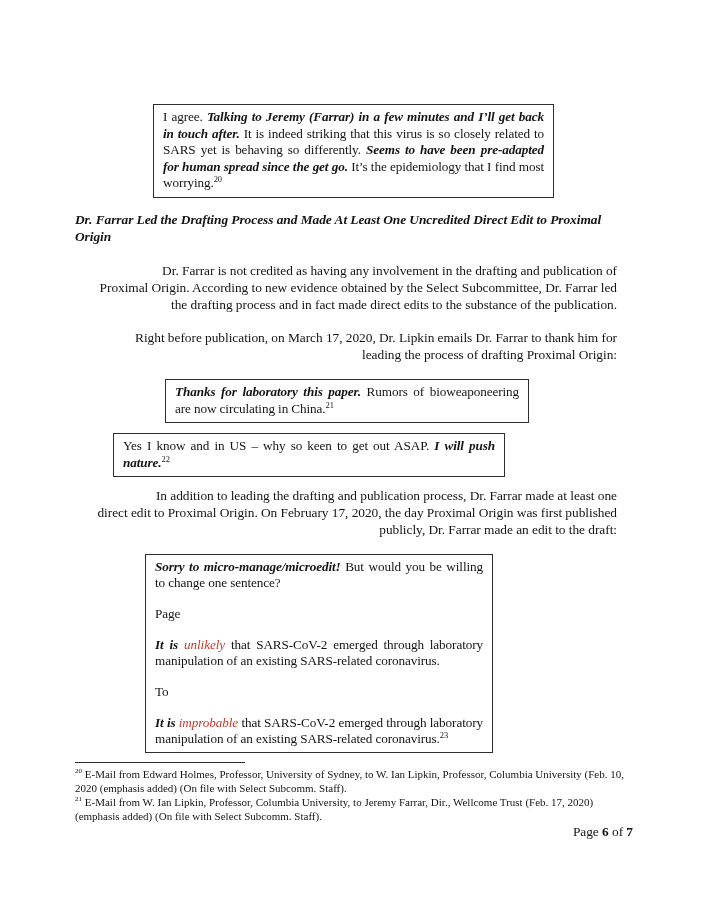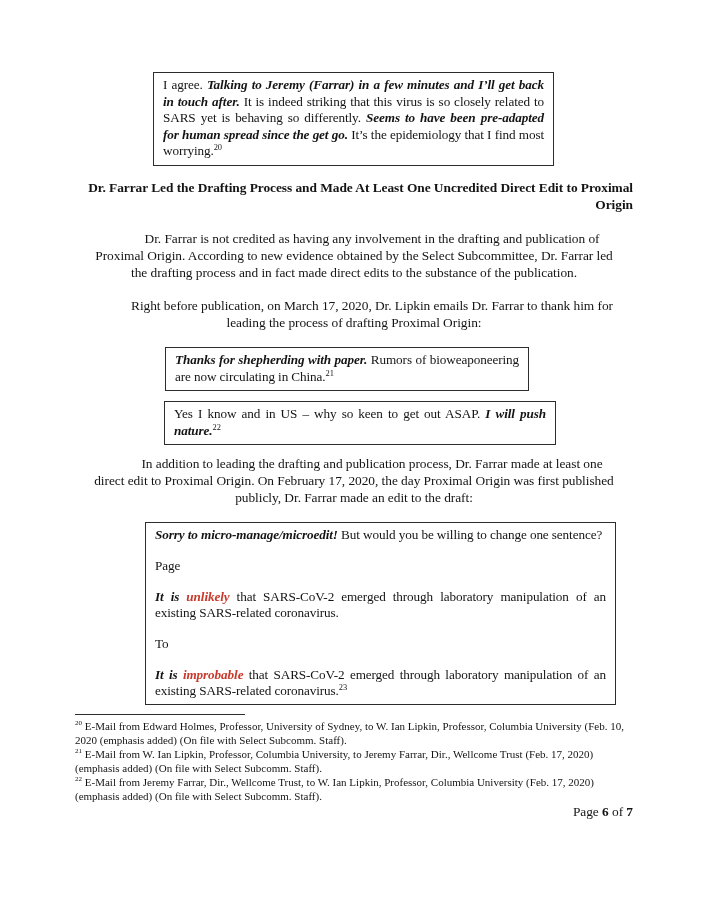--- a/index.html
+++ b/index.html
@@ -1,60 +1,61 @@
 <!DOCTYPE html>
 <html style="--em-red: #c8392b; --ink: #141414;"><head>
 <meta charset="utf-8">
 <style>
   :root { --em-red: #c8392b; --ink: #141414; }
   html, body { margin: 0; padding: 0; background: #ffffff; }
   body { width: 705px; height: 920px; overflow: hidden; }
   .page {
     box-sizing: border-box;
     width: 705px; height: 920px;
-    padding: 72px 72px 0 75px;
+    padding: 104px 72px 0 75px;
     font-family: "Liberation Serif", serif;
     font-size: 13.4px;
     line-height: 17px;
     color: var(--ink);
     letter-spacing: -0.05px;
   }
   sup { font-size: 0.64em; line-height: 0; vertical-align: super; }
   .sg-bi { font-weight: bold; font-style: italic; }
   .sg-i  { font-style: italic; }
   .sg-b  { font-weight: bold; }
-  .sg-redbi { font-weight: bold; font-style: italic; color: var(--em-red); }
+  .sg-redbi { font-weight: normal; font-style: italic; color: var(--em-red); }
 
   .quote-box {
     box-sizing: border-box;
     border: 1.4px solid #2d2d2d;
     padding: 4px 9px 5px 9px;
     text-align: justify;
     font-size: 13.2px;
     line-height: 16.6px;
     letter-spacing: -0.1px;
   }
   .quote-box p { margin: 0; }
   .q1 { width: 401px; margin-left: 78px; }
   .q2 { width: 364px; margin-left: 90px; margin-top: 9px; }
-  .q3 { width: 392px; margin-left: 89px; margin-top: 10px; }
-  .q4 { width: 471px; margin-left: 70px; margin-top: 9px; line-height: 16px; }
+  .q3 { width: 392px; margin-left: 38px; margin-top: 10px; }
+  .q4 { width: 348px; margin-left: 70px; margin-top: 9px; line-height: 16px; }
   .q4 p + p { margin-top: 15px; }
 
   .heading {
     margin: 13px 0 0 0;
     font-size: 13.4px;
     font-weight: bold;
+    font-style: italic;
     line-height: 17px;
-    text-align: right;
+    text-align: left;
   }
   .body-para {
     margin: 16px;
     text-indent: 36px;
-    text-align: center;
+    text-align: right;
   }
   .mt17 { margin-top: 17px; }
   .mt16 { margin-top: 16px; }
   .mt13 { margin-top: 13px; }
   .mt10 { margin-top: 10px; }
 
   .footnote-sep {
     margin-top: 9px;
     width: 170px;
     height: 0;
@@ -81,21 +82,21 @@
     <p><span>I agree. </span><span class="sg-bi">Talking to Jeremy (Farrar) in a few minutes and I’ll get back in touch after.</span><span> It is indeed striking that this virus is so closely related to SARS yet is behaving so differently. </span><span class="sg-bi">Seems to have been pre-adapted for human spread since the get go.</span><span> It’s the epidemiology that I find most worrying.</span><sup>20</sup></p>
   </div>
 
   <h2 class="heading"><span>Dr. Farrar Led the Drafting Process and Made At Least One Uncredited Direct Edit to Proximal Origin</span></h2>
 
   <p class="body-para mt17"><span>Dr. Farrar is not credited as having any involvement in the drafting and publication of Proximal Origin. According to new evidence obtained by the Select Subcommittee, Dr. Farrar led the drafting process and in fact made direct edits to the substance of the publication.</span></p>
 
   <p class="body-para mt16"><span>Right before publication, on March 17, 2020, Dr. Lipkin emails Dr. Farrar to thank him for leading the process of drafting Proximal Origin:</span></p>
 
   <div class="quote-box q2">
-    <p><span class="sg-bi">Thanks for shepherding with paper.</span><span> Rumors of bioweaponeering are now circulating in China.</span><sup>21</sup></p>
+    <p><span class="sg-bi">Thanks for laboratory this paper.</span><span> Rumors of bioweaponeering are now circulating in China.</span><sup>21</sup></p>
   </div>
 
 
   <div class="quote-box q3">
     <p><span>Yes I know and in US – why so keen to get out ASAP. </span><span class="sg-bi">I will push nature.</span><sup>22</sup></p>
   </div>
 
   <p class="body-para mt10"><span>In addition to leading the drafting and publication process, Dr. Farrar made at least one direct edit to Proximal Origin. On February 17, 2020, the day Proximal Origin was first published publicly, Dr. Farrar made an edit to the draft:</span></p>
 
   <div class="quote-box q4">
@@ -104,18 +105,17 @@
     <p><span class="sg-bi">It is </span><span class="sg-redbi">unlikely</span><span> that SARS-CoV-2 emerged through laboratory manipulation of an existing SARS-related coronavirus.</span></p>
     <p><span>To</span></p>
     <p><span class="sg-bi">It is </span><span class="sg-redbi">improbable</span><span> that SARS-CoV-2 emerged through laboratory manipulation of an existing SARS-related coronavirus.</span><sup>23</sup></p>
   </div>
 
   <div class="footnote-sep"></div>
 
   <div class="footnotes">
     <p><sup>20</sup><span> E-Mail from Edward Holmes, Professor, University of Sydney, to W. Ian Lipkin, Professor, Columbia University (Feb. 10, 2020 (emphasis added) (On file with Select Subcomm. Staff).</span></p>
     <p><sup>21</sup><span> E-Mail from W. Ian Lipkin, Professor, Columbia University, to Jeremy Farrar, Dir., Wellcome Trust (Feb. 17, 2020) (emphasis added) (On file with Select Subcomm. Staff).</span></p>
-    <p><sup>22</sup><span> E-Mail from Jeremy Farrar, Dir., Wellcome Trust, to W. Ian Lipkin, Professor, Columbia University (Feb. 17, 2020) (emphasis added) (On file with Select Subcomm. Staff).</span></p>
   </div>
 
   <div class="page-footer"><span>Page </span><span class="sg-b">6</span><span> of </span><span class="sg-b">7</span></div>
 
 </div>
 
 </body></html>

